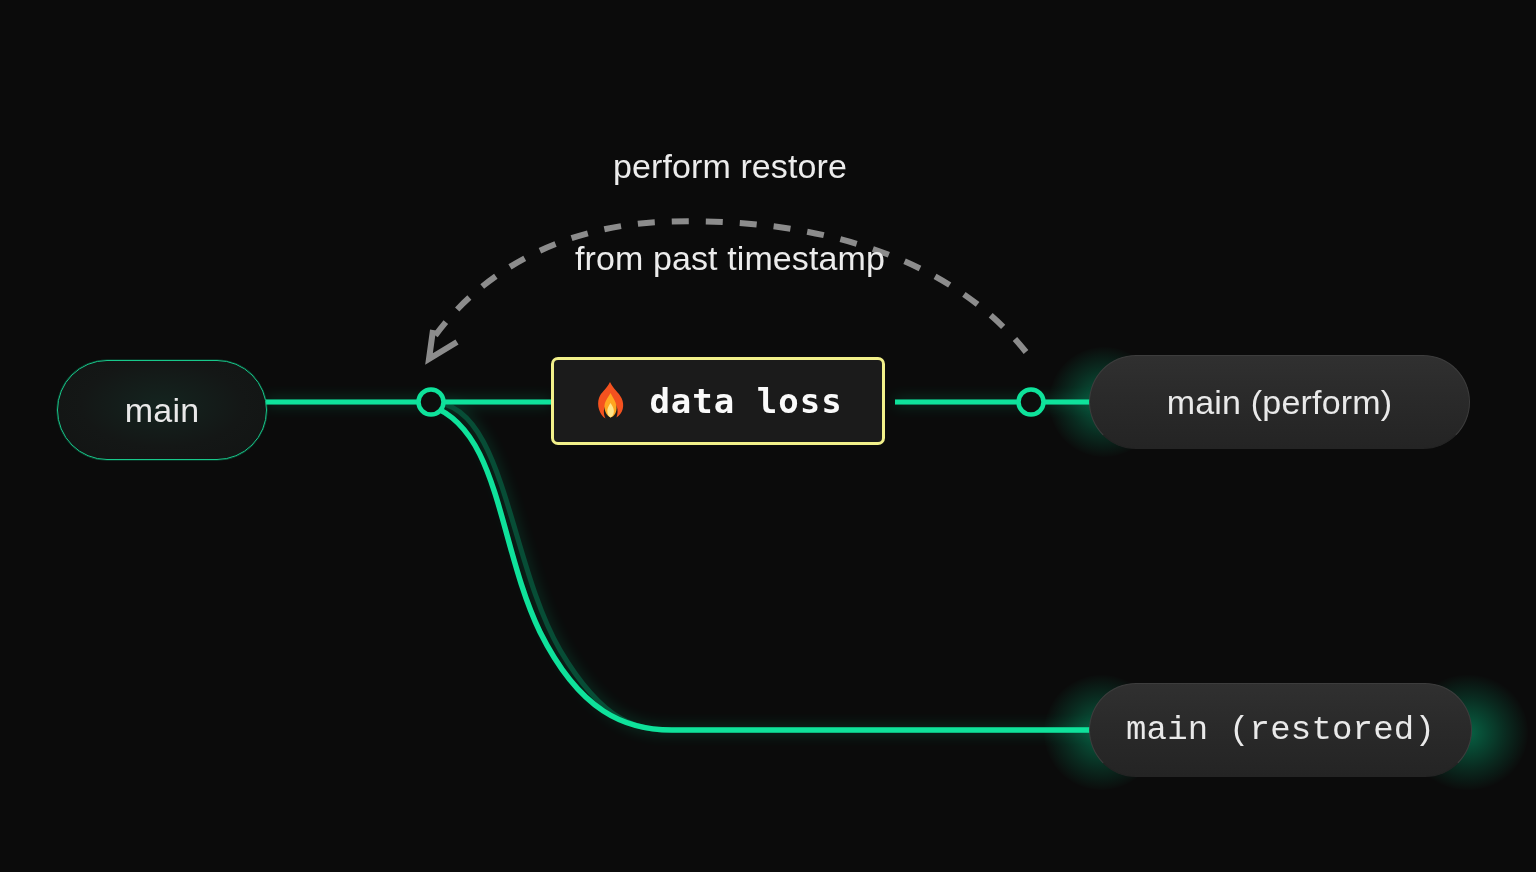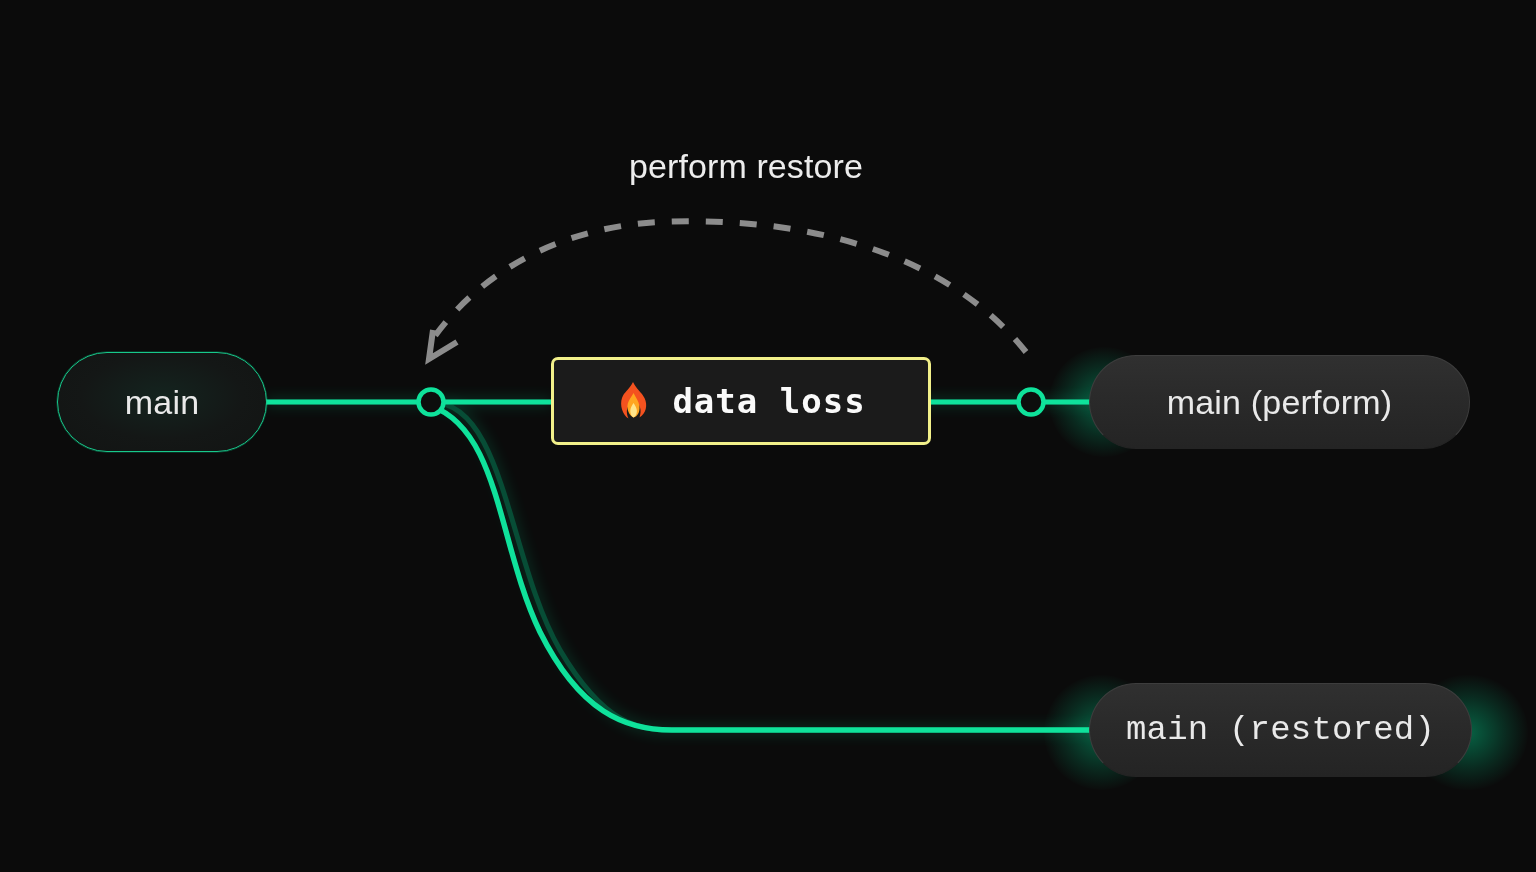--- a/index.html
+++ b/index.html
@@ -36,41 +36,40 @@
     position: absolute;
     left: 0;
     top: 97px;
     width: 1460px;
     text-align: center;
     color: #ececec;
     font-size: 34px;
     line-height: 46px;
     letter-spacing: 0.1px;
     white-space: pre-line;
-    margin-left: 16px;
   }
 
   
   .pill {
     position: absolute;
     display: flex;
     align-items: center;
     justify-content: center;
     box-sizing: border-box;
     border-radius: 999px;
     color: #e9e9e9;
     font-size: 34px;
     letter-spacing: 0.2px;
     white-space: nowrap;
   }
 
   
   .pill--main {
     left: 57px;
-    top: 352px;
+    top: 360px;
     width: 210px;
     height: 100px;
     background: radial-gradient(ellipse at 50% 45%, #14241f 0%, #141716 55%, #121413 100%);
     border: 1.6px solid #18c88b;
     box-shadow: 0 0 0 0.5px rgba(0,229,153,0.35);
   }
   .pill--main .glow-under {
     position: absolute;
     left: -60px;
     top: -60px;
@@ -102,21 +101,21 @@
   }
   .halo-backup   { left: 1049px; top: 347px; width: 110px; height: 110px; }
   .halo-restored-l { left: 1044px; top: 675px; width: 115px; height: 115px; }
   .halo-restored-r { left: 1408px; top: 675px; width: 120px; height: 115px; }
 
   
   .lossbox {
     position: absolute;
     left: 551px;
     top: 357px;
-    width: 380px;
+    width: 334px;
     height: 88px;
     box-sizing: border-box;
     display: flex;
     align-items: center;
     justify-content: center;
     gap: 22px;
     background: #1b1b1b;
     border: 3px solid #f2f08a;
     border-radius: 7px;
   }
@@ -175,20 +174,21 @@
     <circle cx="431" cy="402" r="12.5" fill="#0d0d0d" stroke="#0fe29b" stroke-width="4.5"></circle>
     <circle cx="1031" cy="402" r="12.5" fill="#0d0d0d" stroke="#0fe29b" stroke-width="4.5"></circle>
 
     <path d="M1026 352 C 940 245, 790 216, 660 222 C 560 227, 480 272, 432 340" stroke="#8c8c8c" stroke-width="6" fill="none" stroke-dasharray="17 17" stroke-linecap="butt"></path>
 
     <path d="M457 342 L 429 359 L 433 330" stroke="#8c8c8c" stroke-width="6" fill="none" stroke-linecap="butt" stroke-linejoin="miter"></path>
   </svg>
 
   <div class="annotation">
     <div>perform restore</div>
+    <div>from past timestamp</div>
   </div>
 
   <div class="pill pill--main">
     <div class="glow-under"></div>
     <span>main</span>
   </div>
 
   <div class="pill pill--grey pill--backup">
     <span>main (perform)</span>
   </div>

